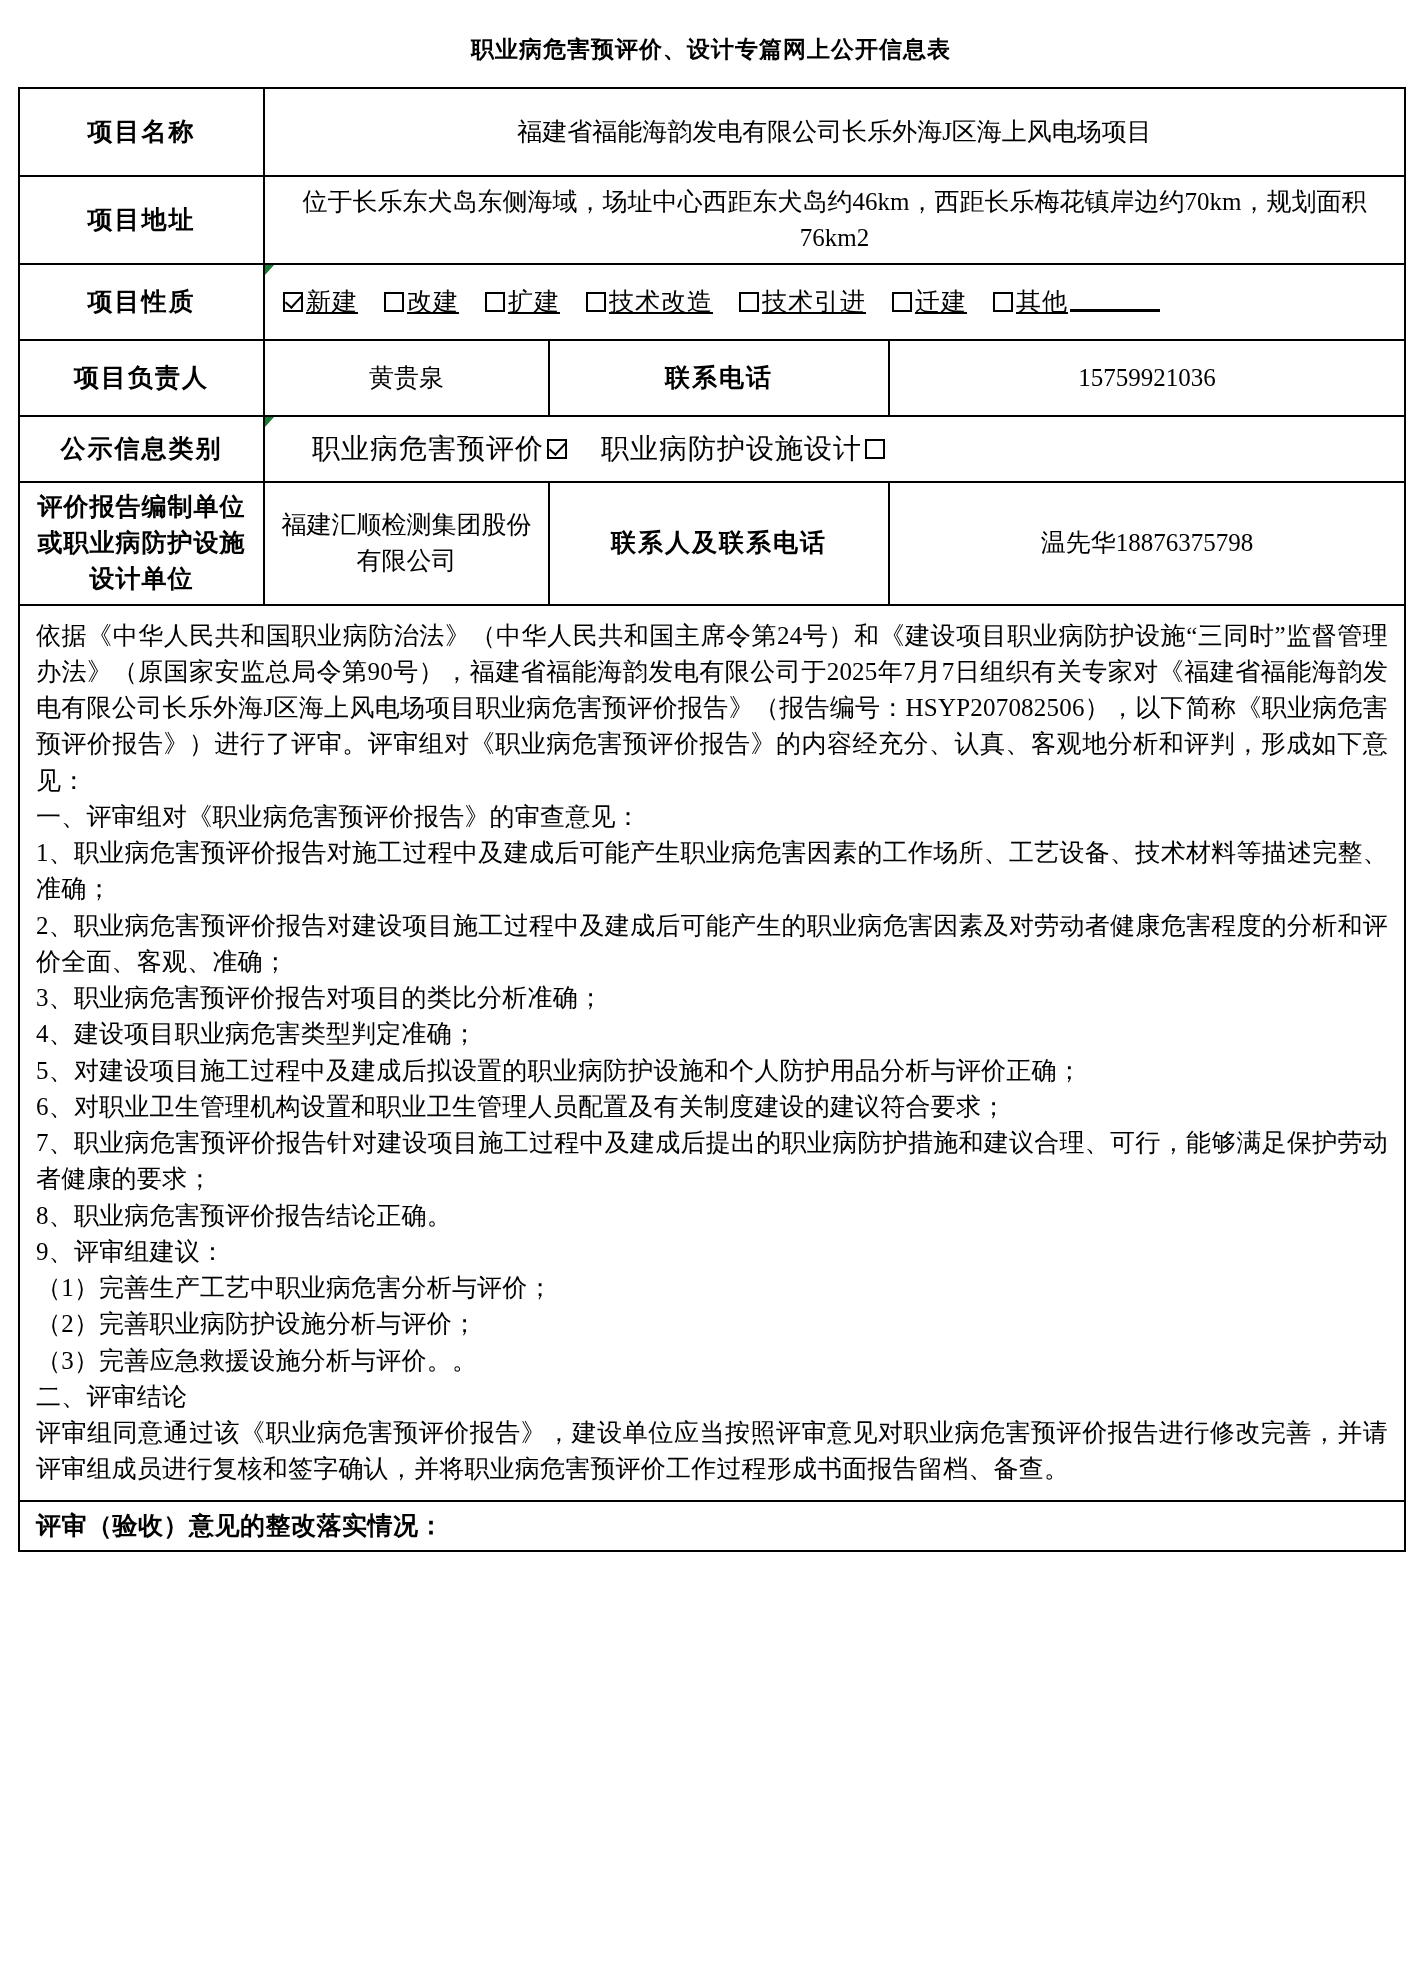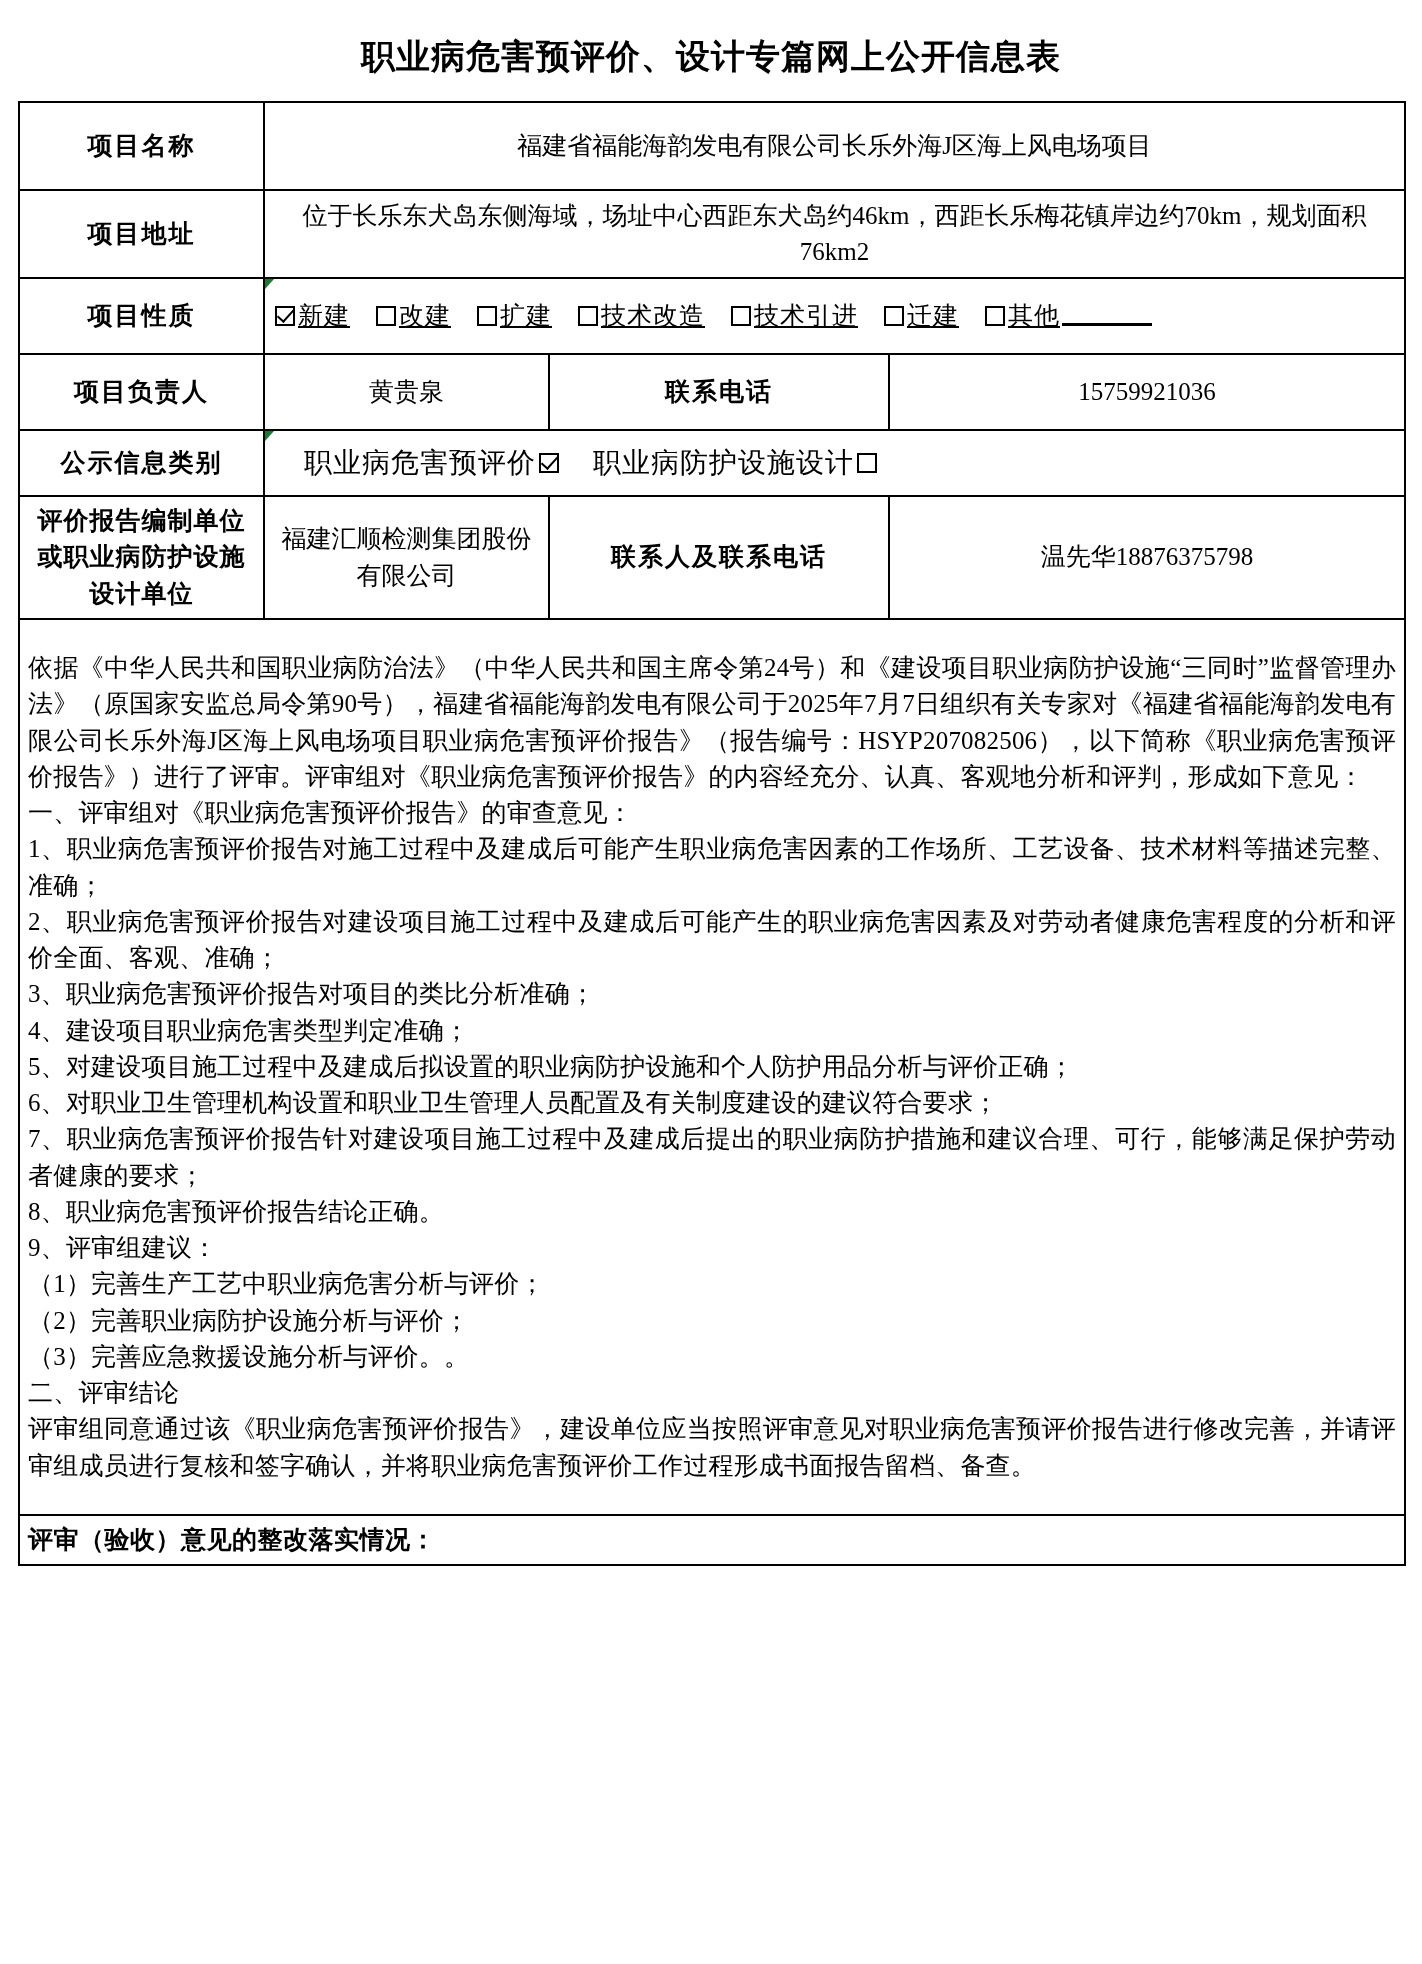--- a/index.html
+++ b/index.html
@@ -19,36 +19,36 @@
   .page {
     position: relative;
     width: 1422px;
     height: 1964px;
     padding: 0 18px;
   }
 
   
   .doc-title {
     text-align: center;
-    font-size: 34px;
+    font-size: 23px;
     font-weight: bold;
     letter-spacing: 1px;
     padding: 35px 0 22px 0;
     line-height: 1.3;
   }
 
   
   table.form {
     width: 1386px;
     border-collapse: collapse;
     table-layout: fixed;
   }
   table.form td {
     border: 2px solid #000000;
-    padding: 6px 8px;
+    padding: 6px 16px;
     vertical-align: middle;
     font-size: 25px;
     line-height: 1.45;
   }
 
   .lbl {
     text-align: center;
     font-weight: bold;
     letter-spacing: 2px;
     white-space: nowrap;

